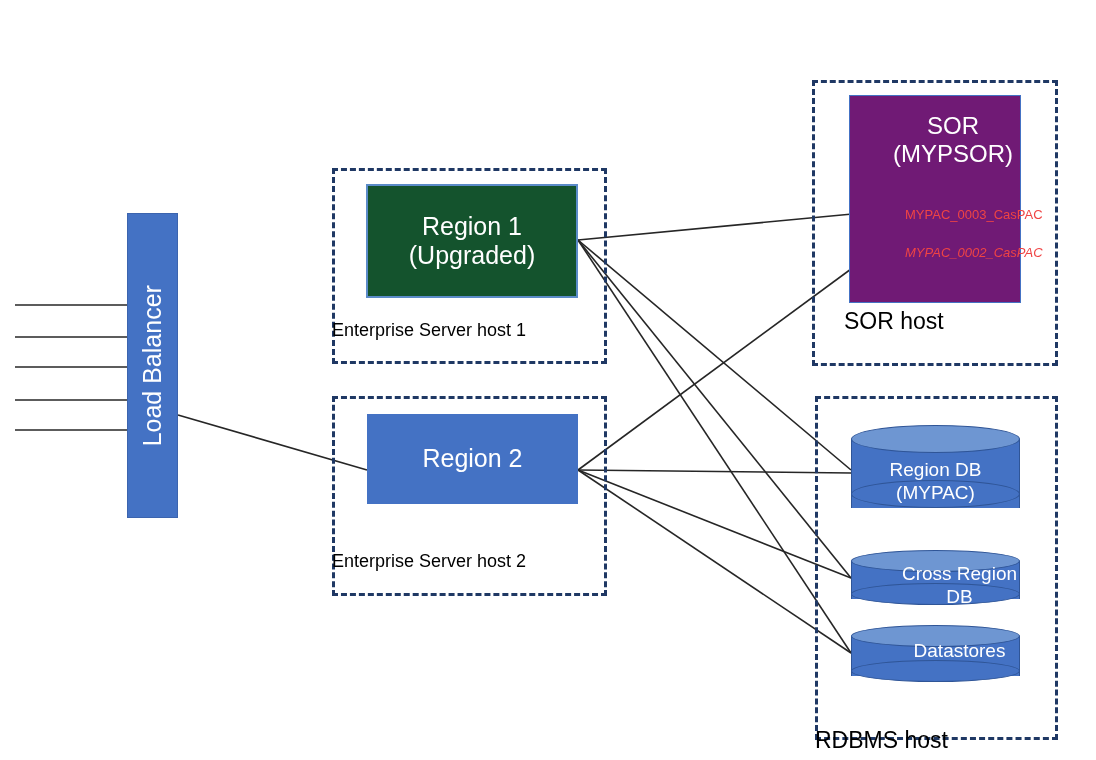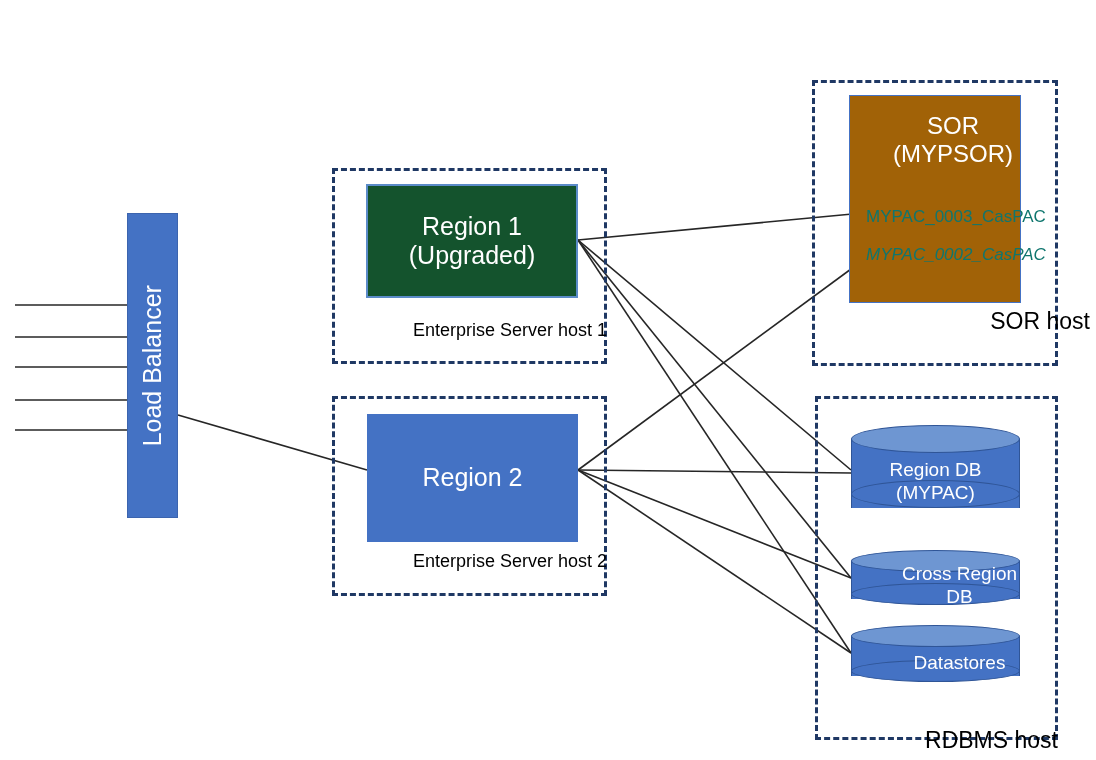--- a/index.html
+++ b/index.html
@@ -18,21 +18,21 @@
   
   .host{
     position:absolute;
     border:3px dashed #1F3864;
     background:transparent;
     z-index:2;
     box-sizing:border-box;
   }
   .host-label{
     position:absolute;
-    text-align:right;
+    text-align:left;
     color:#000000;
     z-index:6;
     white-space:nowrap;
   }
   .host-label.small{font-size:18px;}
   .host-label.big{font-size:23px;}
 
   
   .box{
     position:absolute;
@@ -49,21 +49,21 @@
     background:#14532d;
     border:2px solid #5B8BC8;
     font-size:25px;
   }
   .box.region2{
     background:#4472C4;
     border:1px solid #4472C4;
     font-size:25px;
   }
   .box.sor{
-    background:#a16207;
+    background:#701a75;
     border:1px solid #4472C4;
     font-size:24px;
     align-items:flex-start;
     justify-content:center;
     padding-top:16px;
     padding-left:36px;
   }
   .box.lb{
     background:#4472C4;
     border:1px solid #3C64AE;
@@ -72,23 +72,24 @@
     transform:rotate(-90deg);
     white-space:nowrap;
     font-size:25px;
     color:#ffffff;
   }
 
   
   .sor-tag{
     position:absolute;
     z-index:6;
-    color:#0f766e;
-    font-size:17px;
+    color:#ef4444;
+    font-size:13px;
     white-space:nowrap;
+    margin-left:39px;
   }
 
   
   .cyl{position:absolute;z-index:5;}
   .cyl .body{
     position:absolute;left:0;right:0;
     background:#4472C4;
     border-left:1.5px solid #2F5597;
     border-right:1.5px solid #2F5597;
     box-sizing:border-box;
@@ -152,21 +153,21 @@
   <div class="host" style="left:332px;top:168px;width:275px;height:196px;"></div>
   <div class="box region1" style="left:366px;top:184px;width:212px;height:114px;">
     <div>
       <div>Region 1</div>
       <div>(Upgraded)</div>
     </div>
   </div>
   <div class="host-label small" style="left:332px;top:320px;width:275px;">Enterprise Server host 1</div>
 
   <div class="host" style="left:332px;top:396px;width:275px;height:200px;"></div>
-  <div class="box region2" style="left:367px;top:414px;width:211px;height:128px;">
+  <div class="box region2" style="left:367px;top:414px;width:211px;height:90px;">
     <div>
       <div>Region 2</div>
     </div>
   </div>
   <div class="host-label small" style="left:332px;top:551px;width:275px;">Enterprise Server host 2</div>
 
   <div class="host" style="left:812px;top:80px;width:246px;height:286px;"></div>
   <div class="box sor" style="left:849px;top:95px;width:172px;height:208px;">
     <div>
       <div>SOR</div>
@@ -199,21 +200,21 @@
       <div>
           <div>Cross Region DB</div>
         </div>
     </div>
   </div>
 
   <div class="cyl" style="left:851px;top:625px;width:169px;height:62px;">
     <div class="body" style="top:11px;height:40px;"></div>
     <div class="bottom" style="top:35px;height:22px;"></div>
     <div class="top" style="height:22px;"></div>
-    <div class="cap-label" style="top:22px;height:32px;margin-left:48px;">
+    <div class="cap-label" style="top:10px;height:32px;margin-left:48px;">
       <div>
           <div>Datastores</div>
         </div>
     </div>
   </div>
 
   <div class="host-label big" style="left:815px;top:703px;width:243px;margin-top:24px;">RDBMS host</div>
 
 </div>
 

